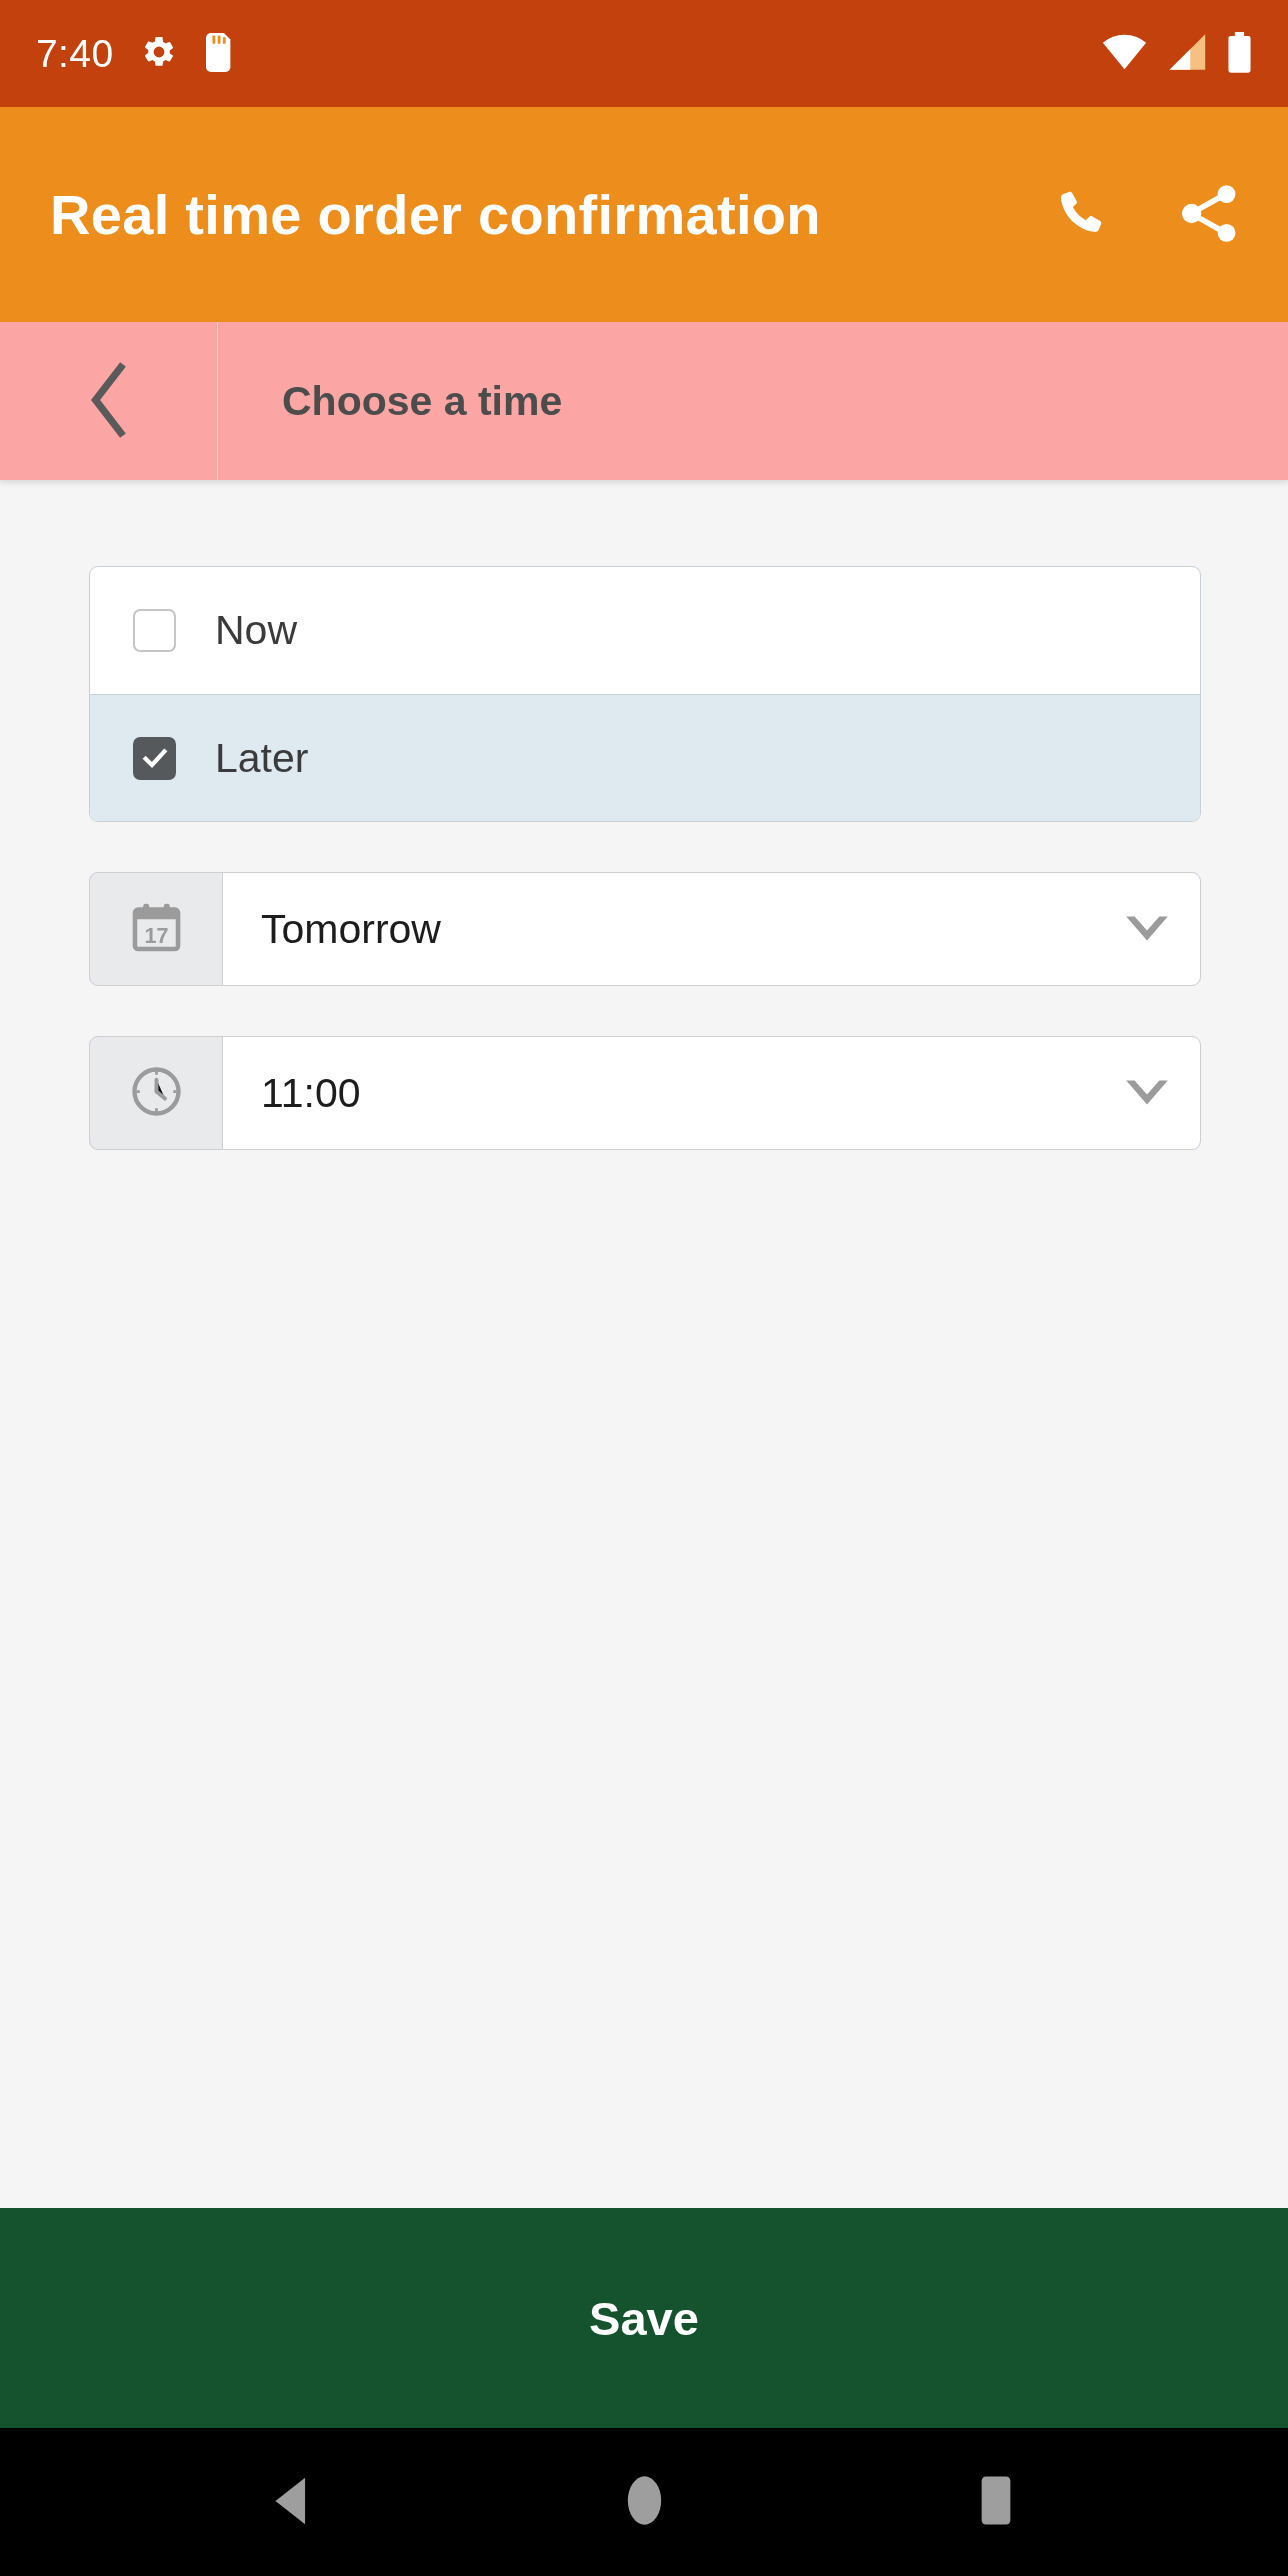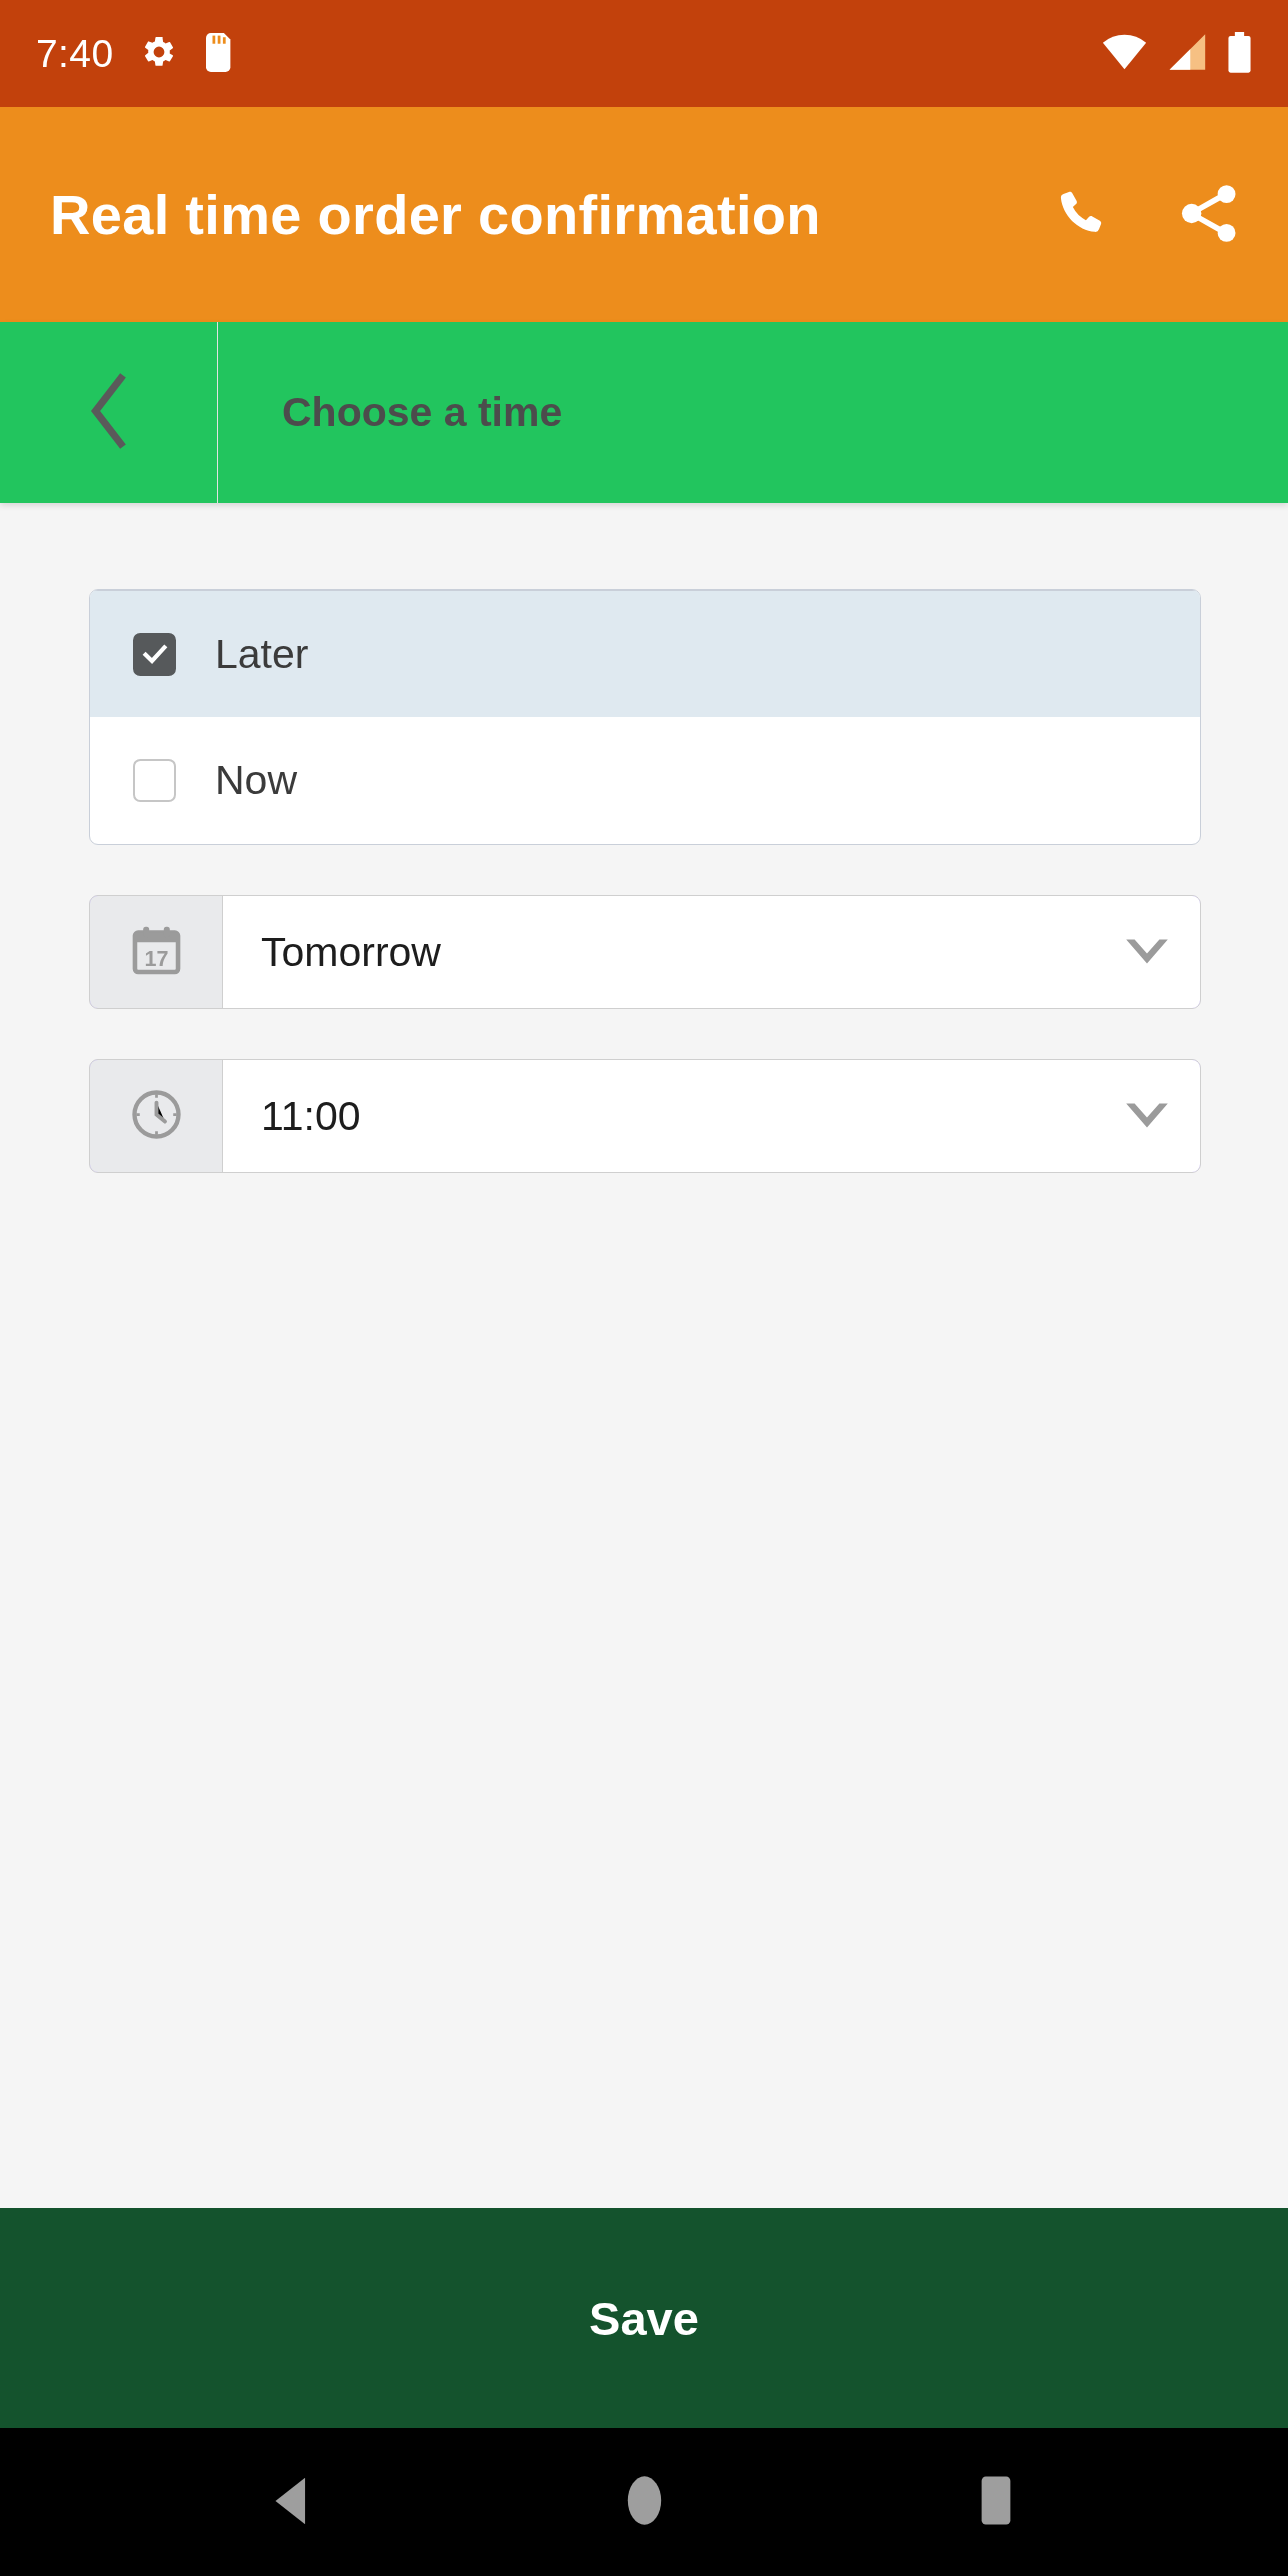--- a/index.html
+++ b/index.html
@@ -77,22 +77,22 @@
     width: 75px;
     height: 75px;
     display: flex;
     align-items: center;
     justify-content: center;
     cursor: pointer;
   }
 
   
   .sub-header {
-    height: 181px;
-    background: #22c55e;
+    height: 158px;
+    background: #fca5a5;
     display: flex;
     align-items: stretch;
     flex: 0 0 auto;
     box-shadow: 0 2.7px 6.3px rgba(0,0,0,0.13);
     position: relative;
     z-index: 5;
   }
   .back-btn {
     width: 218px;
     display: flex;
@@ -318,31 +318,31 @@
       </span>
     </div>
     <div class="sub-title-wrap">
       <span class="sub-title">Choose a time</span>
     </div>
   </div>
 
   <div class="content">
 
     <div class="option-card">
+      <div class="option-row">
+        <span class="checkbox"></span>
+        <span class="option-label">Now</span>
+      </div>
       <div class="option-row selected">
         <span class="checkbox checked">
           <svg width="30" height="30" viewBox="0 0 24 24" aria-hidden="true">
             <path fill="none" stroke="#ffffff" stroke-width="3.4" stroke-linecap="square" d="M4.5 12.6 9.6 17.6 19.5 6.8"></path>
           </svg>
         </span>
         <span class="option-label">Later</span>
-      </div>
-      <div class="option-row">
-        <span class="checkbox"></span>
-        <span class="option-label">Now</span>
       </div>
     </div>
 
     <div class="input-group">
       <div class="input-addon">
         <span>
           <svg width="55" height="55" viewBox="0 0 24 24" aria-hidden="true">
             <rect x="2.6" y="4.2" width="18.8" height="17.2" rx="1.4" fill="none" stroke="#9b9b9b" stroke-width="2"></rect>
             <rect x="2.6" y="4.2" width="18.8" height="4.2" fill="#9b9b9b"></rect>
             <rect x="6.2" y="1.6" width="2.6" height="4.6" rx="1.1" fill="#9b9b9b"></rect>

